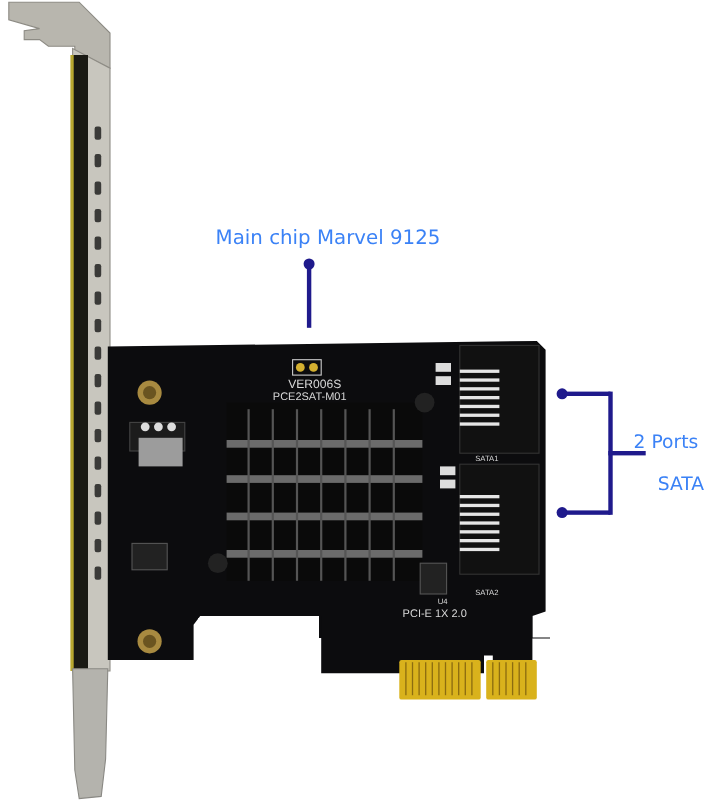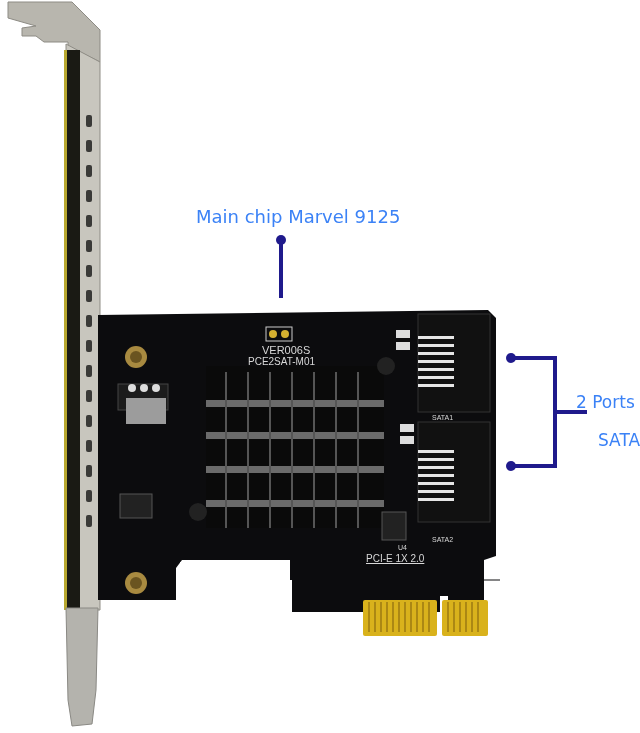--- a/index.html
+++ b/index.html
@@ -157,16 +157,16 @@
   <rect x="553" y="356" width="4" height="112" fill="#1f1a8c"></rect>
   <rect x="553" y="410" width="34" height="4" fill="#1f1a8c"></rect>
 </svg>
 
 <div class="abs label" style="left:196px;top:206px;font-size:18px;">Main chip Marvel 9125</div>
 <div class="abs label" style="left:576px;top:376px;margin-top:16px;">2 Ports</div>
 <div class="abs label" style="left:576px;top:430px;margin-left:22px;">SATA</div>
 
 <div class="abs pcbtxt" style="left:248px;top:356px;font-size:10px;text-align:center;">PCE2SAT-M01</div>
 <div class="abs pcbtxt" style="left:262px;top:344px;font-size:11px;">VER006S</div>
-<div class="abs pcbtxt" style="left:366px;top:553px;font-size:10px;text-decoration:underline;">PCI-E 1X  2.0</div>
+<div class="abs pcbtxt" style="left:366px;top:553px;font-size:10px;">PCI-E 1X  2.0</div>
 <div class="abs pcbtxt" style="left:432px;top:414px;font-size:7px;">SATA1</div>
 <div class="abs pcbtxt" style="left:432px;top:536px;font-size:7px;">SATA2</div>
 <div class="abs pcbtxt" style="left:398px;top:544px;font-size:7px;">U4</div>
 
 </body></html>

